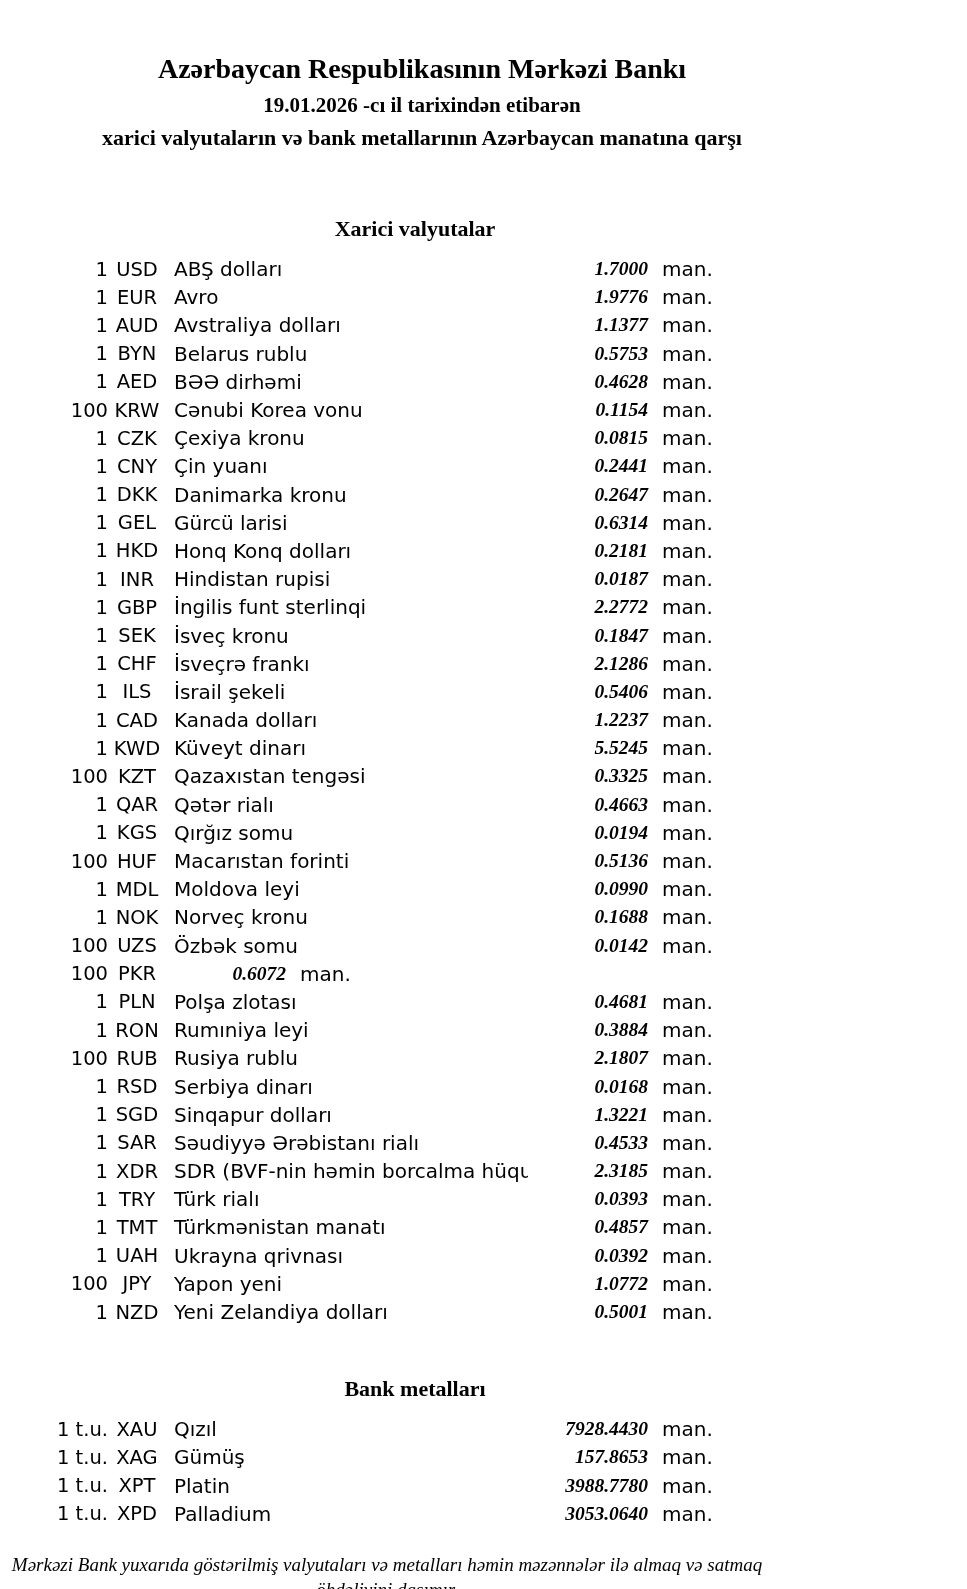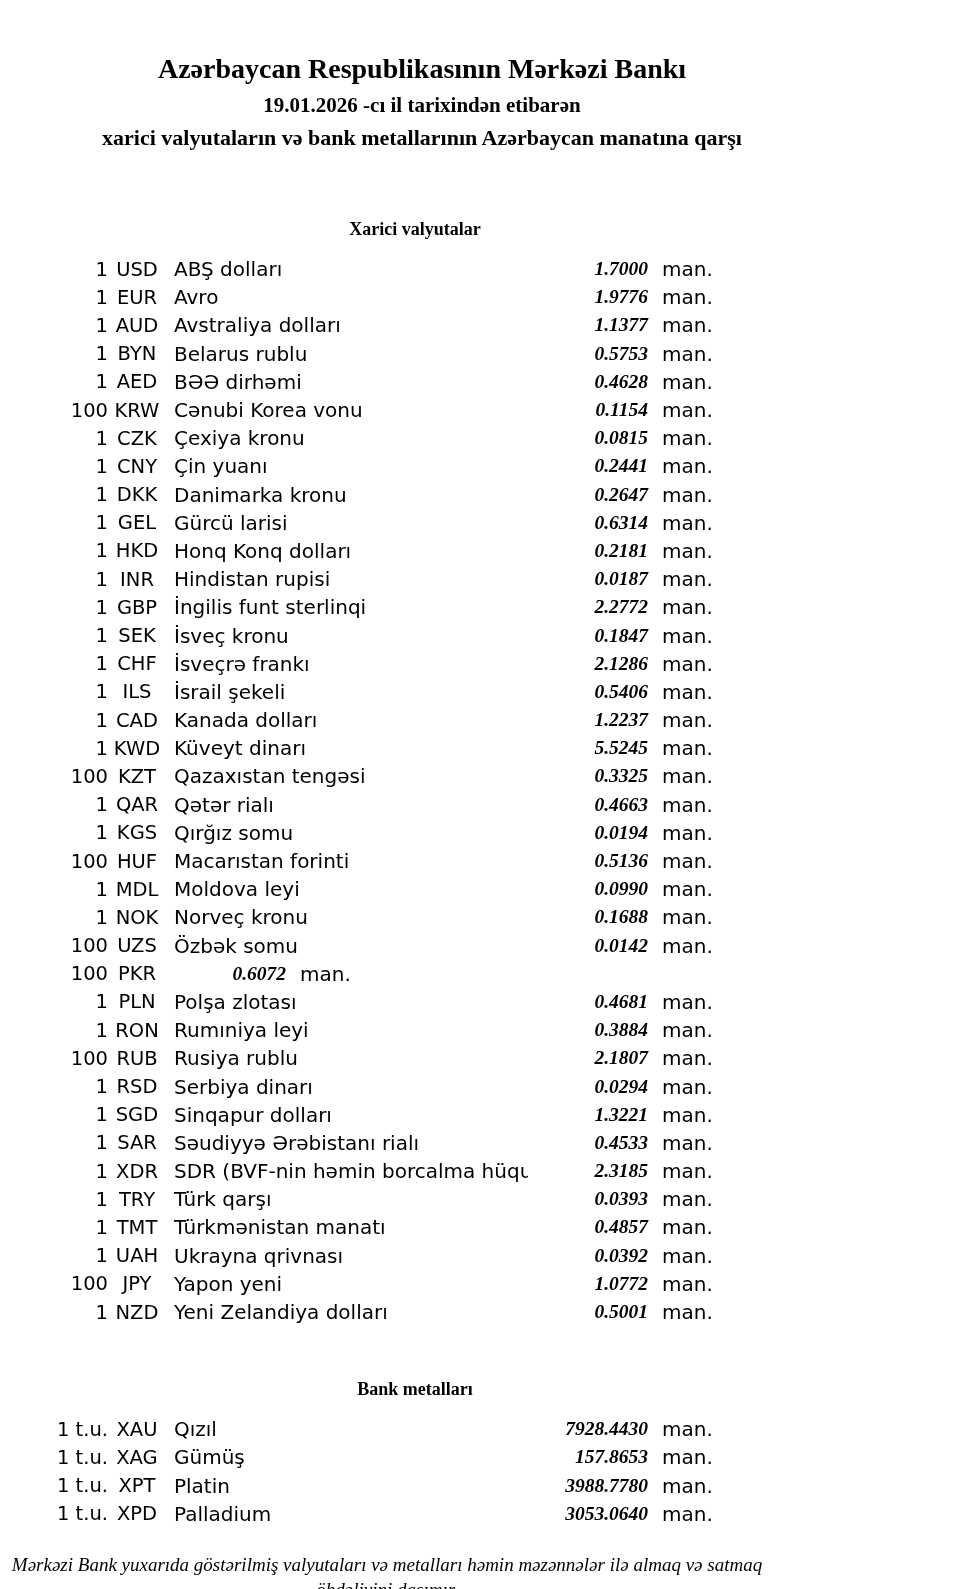--- a/index.html
+++ b/index.html
@@ -46,21 +46,21 @@
     font-size: 22px;
     line-height: 32px;
   }
   
   .section-heading {
     margin: 13px;
     padding-left: 56px;
     text-align: center;
     font-family: "Liberation Serif", "DejaVu Serif", serif;
     font-weight: bold;
-    font-size: 18px;
+    font-size: 22px;
     line-height: 26px;
   }
   .section-heading.currencies { margin-top: 62px; }
   .section-heading.metals     { margin-top: 50px; }
   
   .rate-table { margin-top: 5px; }
   .rate-table.metals { margin-top: 3px; }
   .row {
     display: flex;
     align-items: center;
@@ -321,21 +321,21 @@
     <span class="cell qty">100</span>
     <span class="cell code">RUB</span>
     <span class="cell name">Rusiya rublu</span>
     <span class="cell rate">2.1807</span>
     <span class="cell unit">man.</span>
   </div>
       <div class="row">
     <span class="cell qty">1</span>
     <span class="cell code">RSD</span>
     <span class="cell name">Serbiya dinarı</span>
-    <span class="cell rate">0.0294</span>
+    <span class="cell rate">0.0168</span>
     <span class="cell unit">man.</span>
   </div>
       <div class="row">
     <span class="cell qty">1</span>
     <span class="cell code">SGD</span>
     <span class="cell name">Sinqapur dolları</span>
     <span class="cell rate">1.3221</span>
     <span class="cell unit">man.</span>
   </div>
       <div class="row">
@@ -348,21 +348,21 @@
       <div class="row">
     <span class="cell qty">1</span>
     <span class="cell code">XDR</span>
     <span class="cell name">SDR (BVF-nin həmin borcalma hüquqları)</span>
     <span class="cell rate">2.3185</span>
     <span class="cell unit">man.</span>
   </div>
       <div class="row">
     <span class="cell qty">1</span>
     <span class="cell code">TRY</span>
-    <span class="cell name">Türk qarşı</span>
+    <span class="cell name">Türk rialı</span>
     <span class="cell rate">0.0393</span>
     <span class="cell unit">man.</span>
   </div>
       <div class="row">
     <span class="cell qty">1</span>
     <span class="cell code">TMT</span>
     <span class="cell name">Türkmənistan manatı</span>
     <span class="cell rate">0.4857</span>
     <span class="cell unit">man.</span>
   </div>

